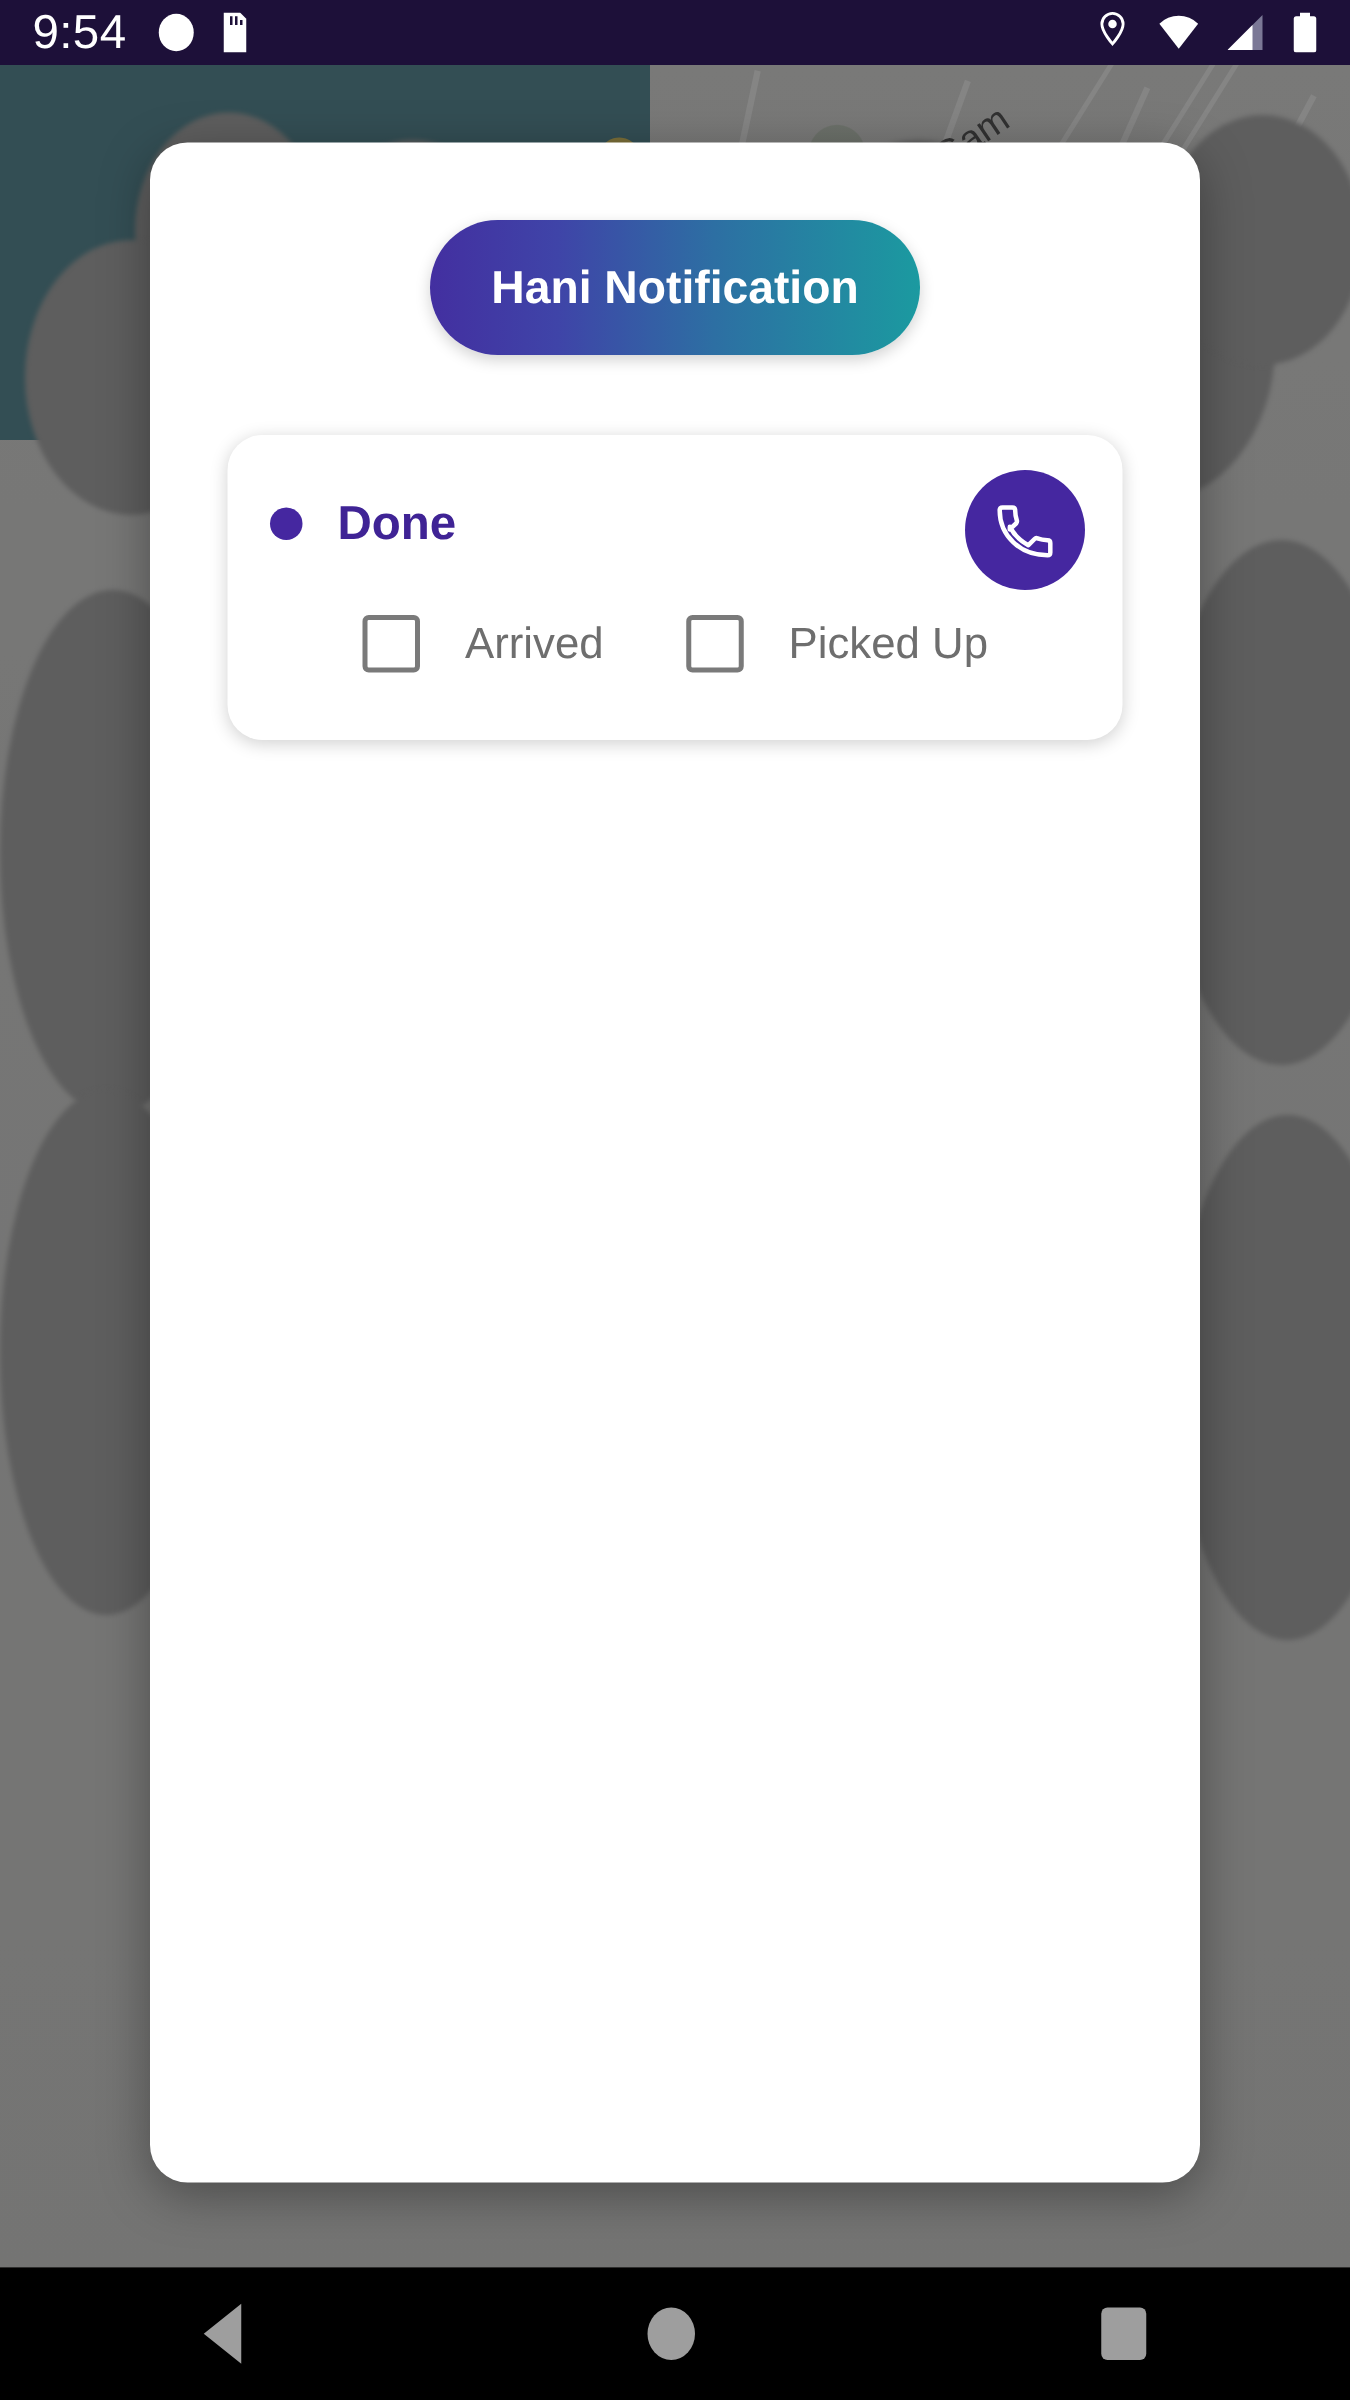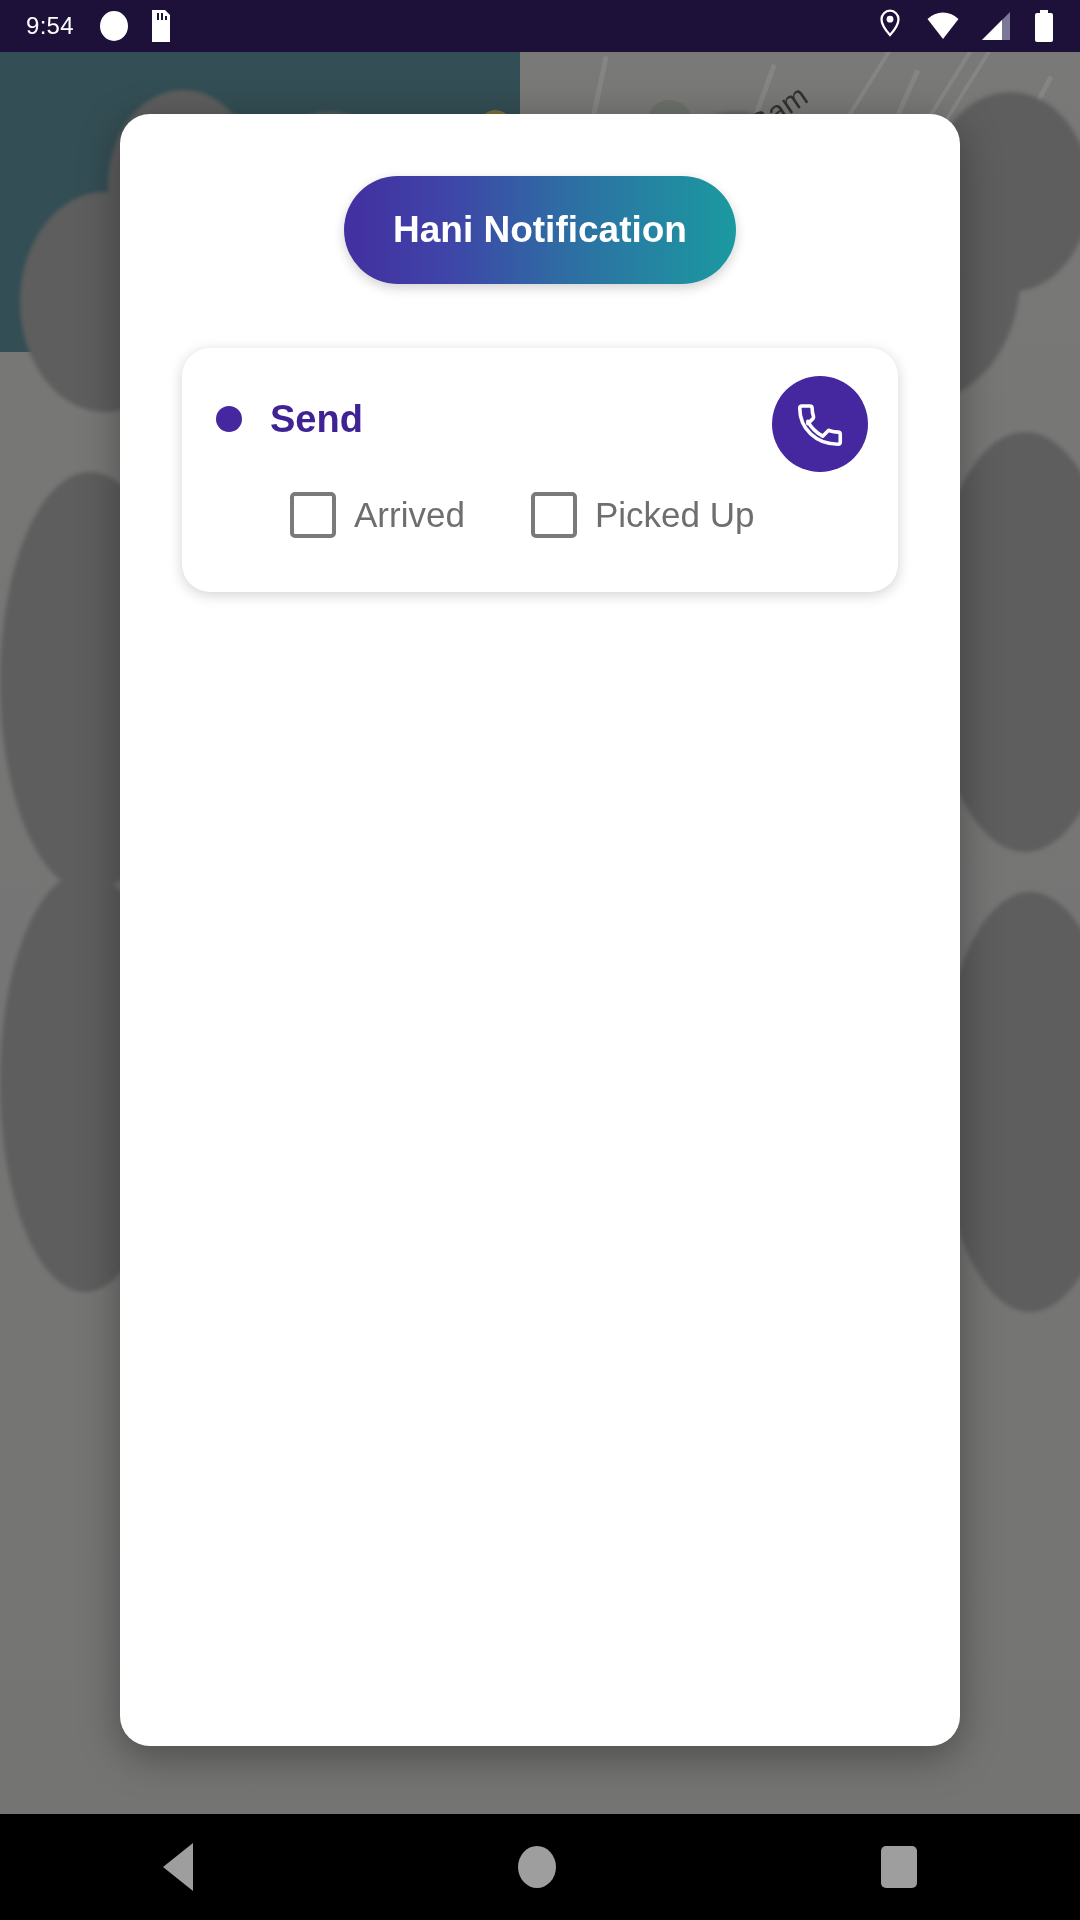--- a/index.html
+++ b/index.html
@@ -26,21 +26,21 @@
     width: 1080px;
     height: 52px;
     background: #1d1039;
     display: flex;
     align-items: center;
     padding: 0 26px;
     z-index: 60;
   }
   #clock {
     color: #ffffff;
-    font-size: 24px;
+    font-size: 38px;
     font-weight: 400;
     letter-spacing: 0.3px;
   }
   .sb-left-icons {
     display: flex;
     align-items: center;
     gap: 20px;
     margin-left: 26px;
   }
   .sb-right-icons {
@@ -253,20 +253,21 @@
   .cb-box {
     width: 46px; height: 46px;
     border: 4px solid #7a7a7a;
     border-radius: 5px;
     background: #ffffff;
     flex: 0 0 auto;
   }
   .cb-label {
     font-size: 35px;
     color: #6e6e6e;
+    margin-left: 18px;
   }
 
   #done-button {
     position: absolute;
     bottom: 82px;
     left: 50%;
     transform: translateX(-50%);
     width: 268px;
     height: 108px;
     font-size: 37px;
@@ -347,21 +348,21 @@
   </div>
 
   <div id="dialog">
 
     <button class="grad-btn" id="send-notification-button">Hani Notification</button>
 
     <div id="passenger-card">
 
       <div id="card-top-row">
         <div id="status-dot"></div>
-        <div id="passenger-name">Send</div>
+        <div id="passenger-name">Done</div>
       </div>
 
       <button id="call-button">
         <svg width="54" height="54" viewBox="0 0 24 24">
           <path d="M6.6 10.8c1.4 2.8 3.8 5.1 6.6 6.6l2.2-2.2c0.3-0.3 0.7-0.4 1-0.2
                    1.1 0.4 2.3 0.6 3.6 0.6 0.6 0 1 0.4 1 1V20c0 0.6-0.4 1-1 1
                    C10.1 21 3 13.9 3 5c0-0.6 0.4-1 1-1h3.5c0.6 0 1 0.4 1 1
                    0 1.2 0.2 2.4 0.6 3.6 0.1 0.3 0 0.7-0.2 1l-2.3 2.2z" fill="none" stroke="#ffffff" stroke-width="1.6" stroke-linejoin="round" stroke-linecap="round"></path>
         </svg>
       </button>

